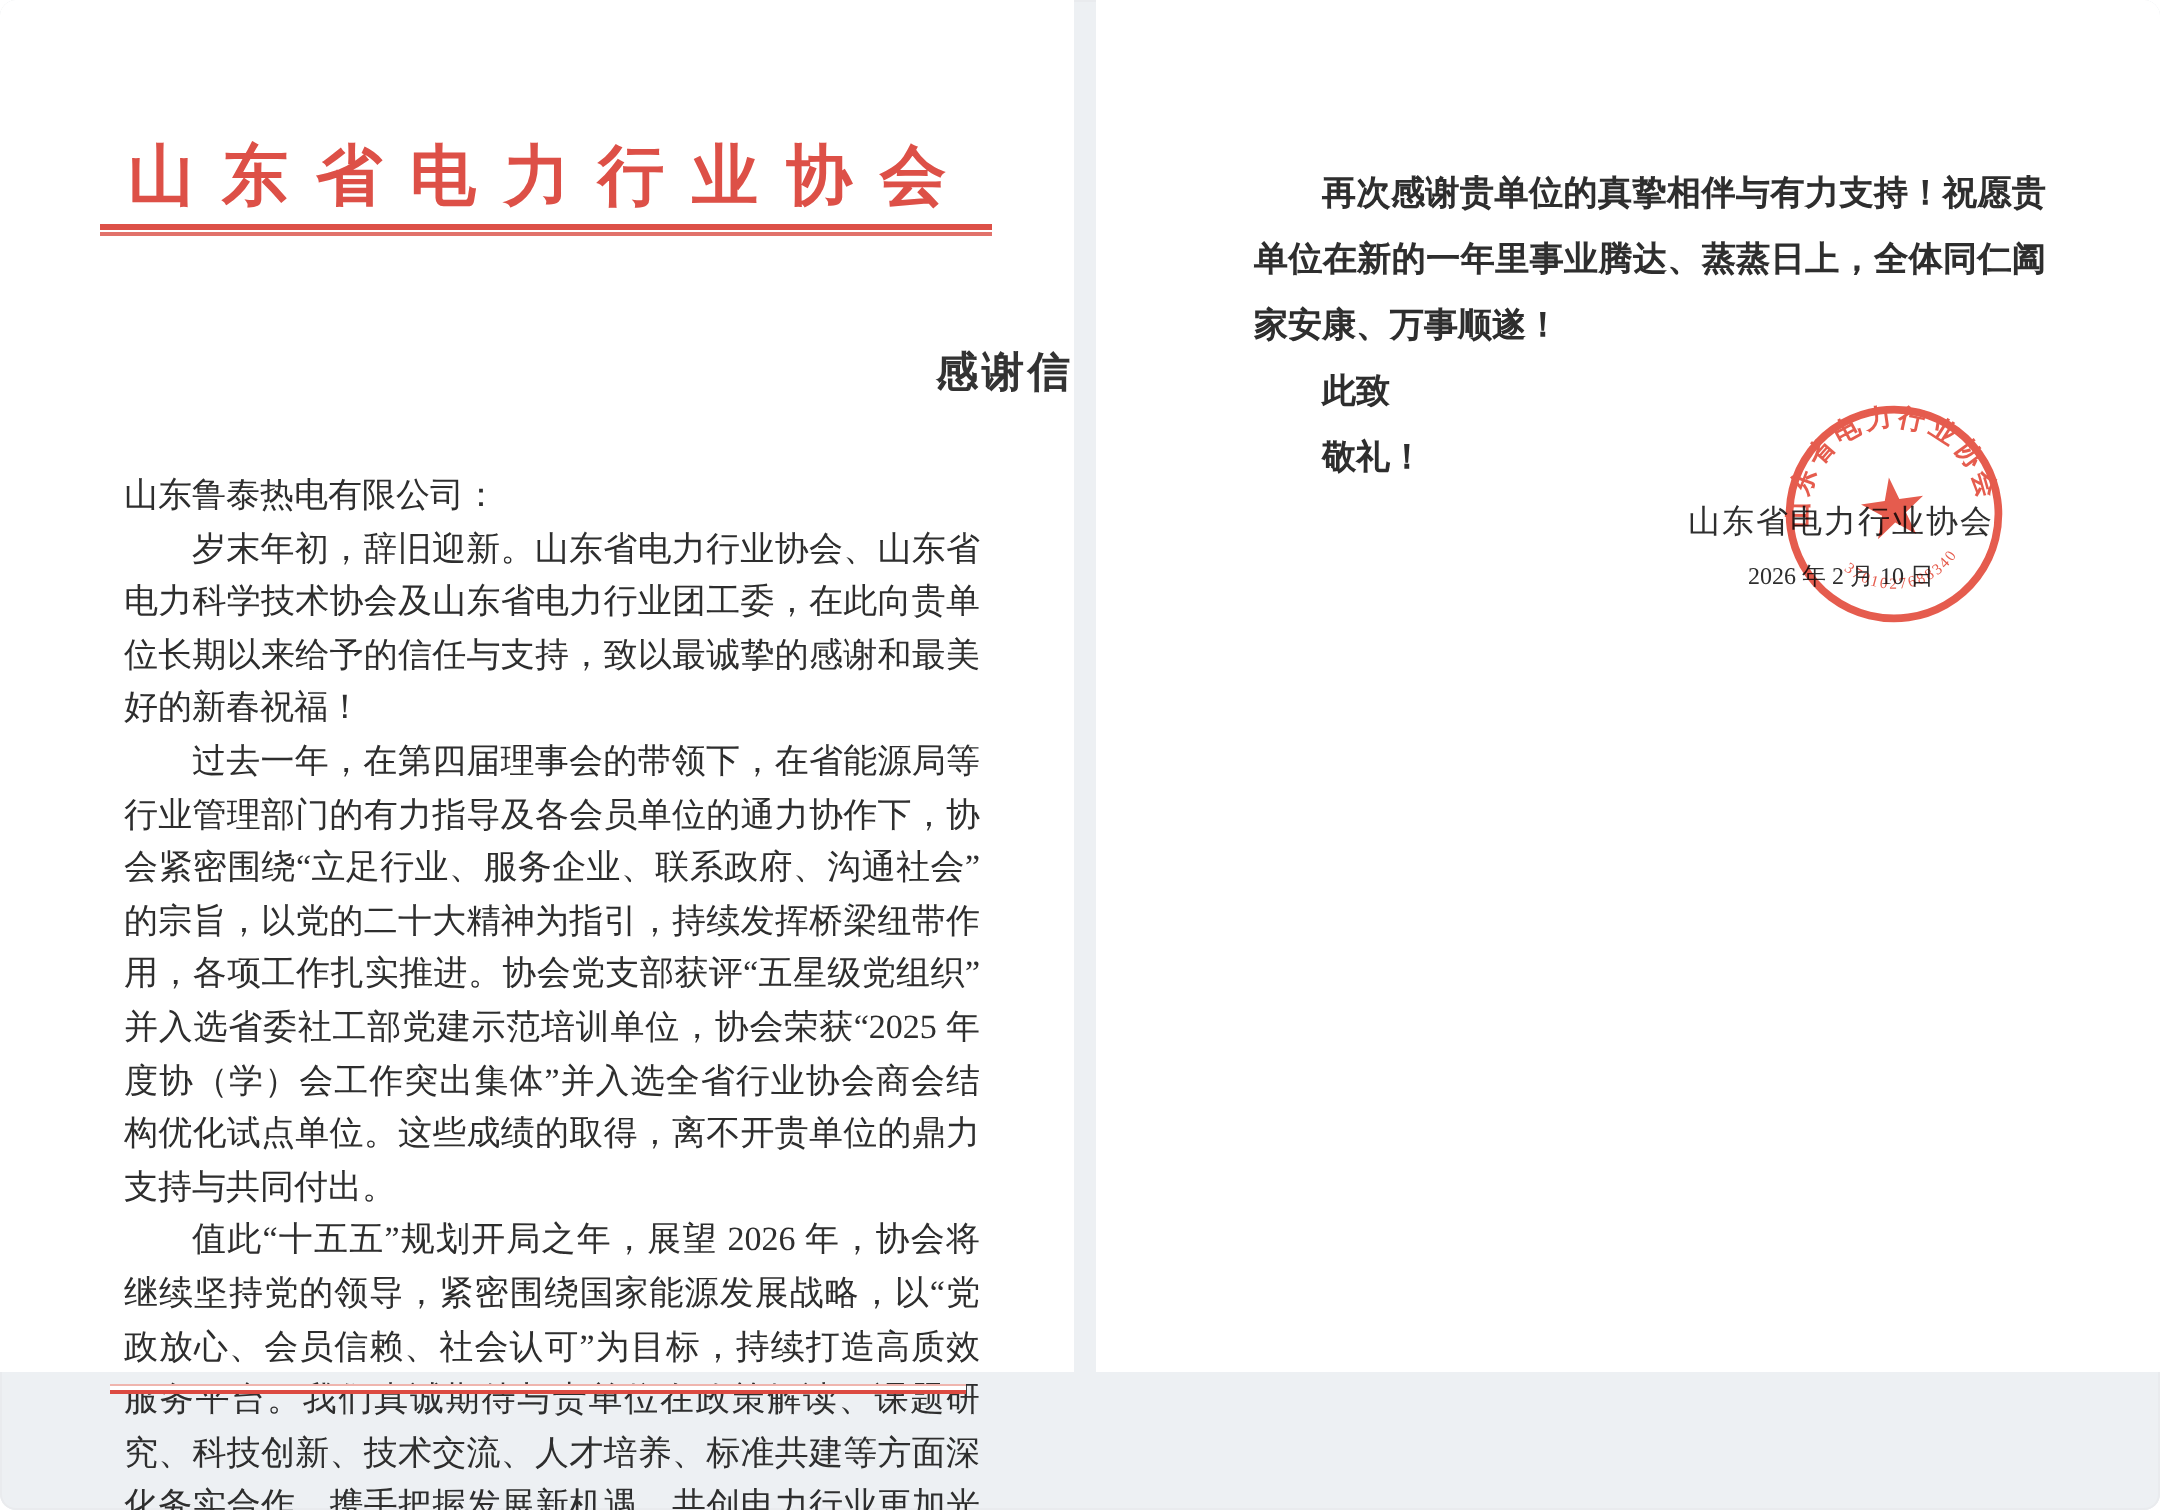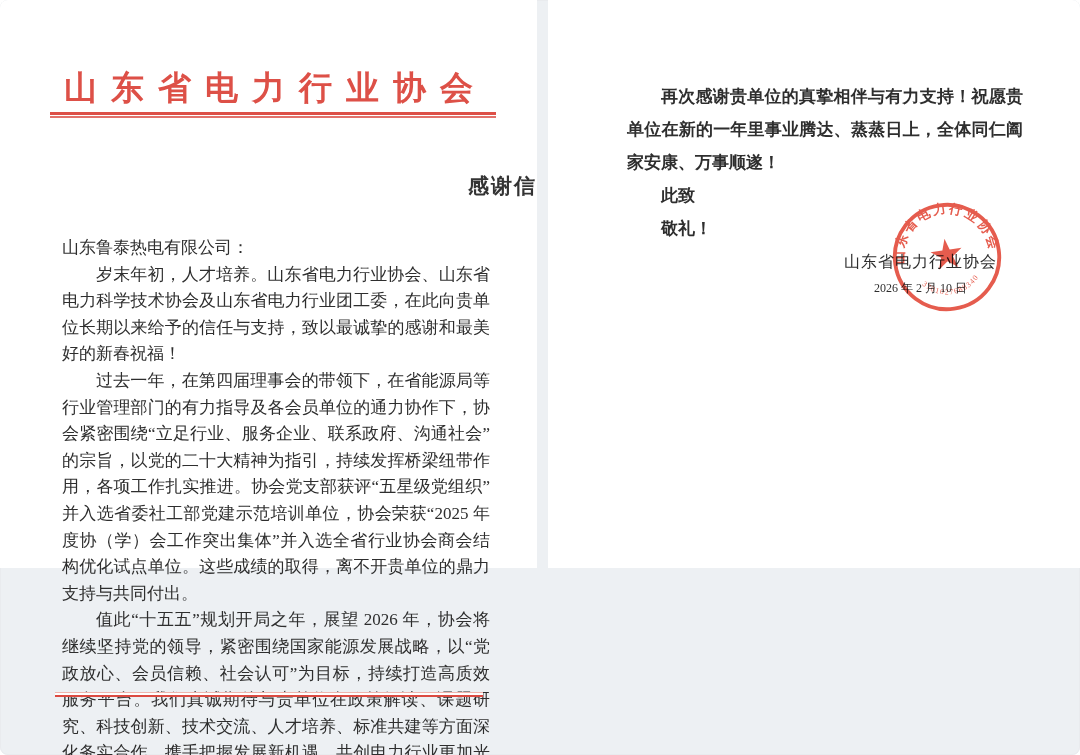--- a/index.html
+++ b/index.html
@@ -6,21 +6,21 @@
   .viewer{
     position:relative;
     width:1080px;height:755px;
     background:#edf0f3;
     border-radius:8px;
     box-shadow: inset 0 0 0 1px #e9ebee;
     overflow:hidden;
     font-family:"Liberation Serif", serif;
   }
   .page{
-    position:absolute;top:0;height:568px;background:#ffffff;
+    position:absolute;top:0;height:686px;background:#ffffff;
   }
   .page-left{left:0;width:537px;}
   .page-right{left:548px;width:532px;}
 
   
   .letterhead{
     position:absolute;top:66px;left:0;width:100%;
     text-align:center;
     color:#dd5047;
     font-size:33px;font-weight:bold;
@@ -92,21 +92,21 @@
       <div class="thick"></div>
       <div class="gapline"></div>
       <div class="thin"></div>
     </div>
 
 
     <div class="letter-title">感谢信</div>
 
     <div class="body-block">
       <p class="salutation">山东鲁泰热电有限公司：</p>
-      <p>岁末年初，人才培养。山东省电力行业协会、山东省电力科学技术协会及山东省电力行业团工委，在此向贵单位长期以来给予的信任与支持，致以最诚挚的感谢和最美好的新春祝福！</p>
+      <p>岁末年初，辞旧迎新。山东省电力行业协会、山东省电力科学技术协会及山东省电力行业团工委，在此向贵单位长期以来给予的信任与支持，致以最诚挚的感谢和最美好的新春祝福！</p>
       <p>过去一年，在第四届理事会的带领下，在省能源局等行业管理部门的有力指导及各会员单位的通力协作下，协会紧密围绕“立足行业、服务企业、联系政府、沟通社会”的宗旨，以党的二十大精神为指引，持续发挥桥梁纽带作用，各项工作扎实推进。协会党支部获评“五星级党组织”并入选省委社工部党建示范培训单位，协会荣获“2025 年度协（学）会工作突出集体”并入选全省行业协会商会结构优化试点单位。这些成绩的取得，离不开贵单位的鼎力支持与共同付出。</p>
       <p>值此“十五五”规划开局之年，展望 2026 年，协会将继续坚持党的领导，紧密围绕国家能源发展战略，以“党政放心、会员信赖、社会认可”为目标，持续打造高质效服务平台。我们真诚期待与贵单位在政策解读、课题研究、科技创新、技术交流、人才培养、标准共建等方面深化务实合作，携手把握发展新机遇，共创电力行业更加光明的未来。</p>
     </div>
 
     <div class="rule-bottom">
       <div class="thin"></div>
       <div class="gapline"></div>
       <div class="thick"></div>
     </div>
   </div>

